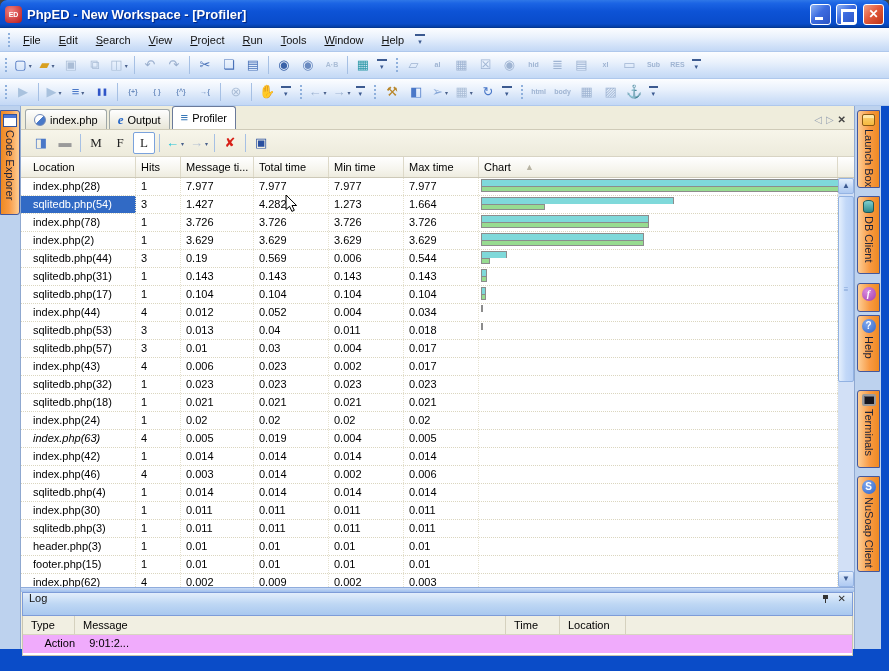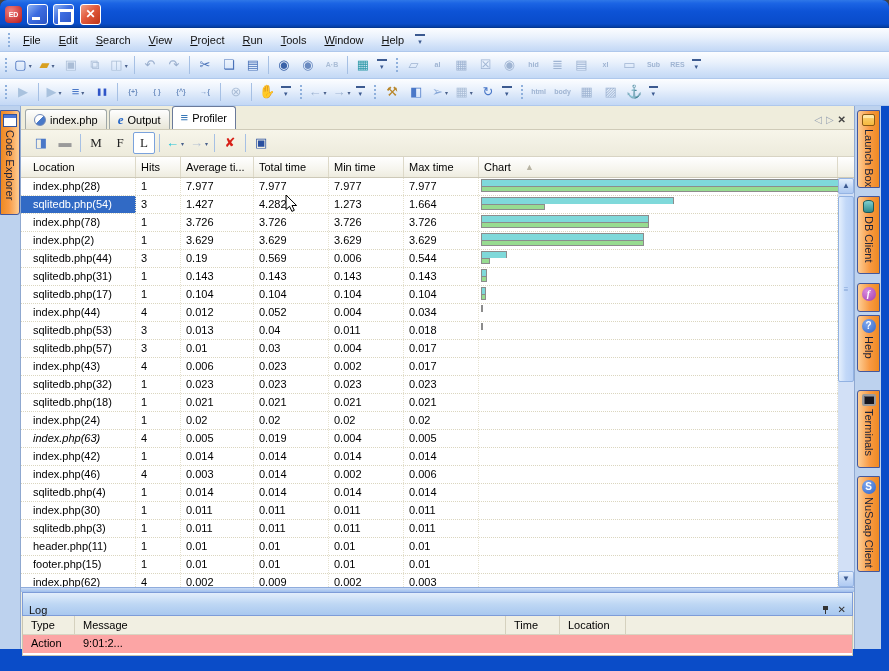--- a/index.html
+++ b/index.html
@@ -90,46 +90,47 @@
   
   #vscroll{position:absolute;right:0;top:0;width:16px;height:409px;background:#D2E0F6;}
   .sbtn{position:absolute;left:0;width:16px;height:16px;border:1px solid #95B4E4;border-radius:2px;color:#3C5A90;font-size:8px;text-align:center;line-height:14px;
     background:linear-gradient(180deg,#E7F0FD,#C0D6F6 60%,#AFCAF2);}
   .sbtn.up{top:0;} .sbtn.dn{bottom:0;}
   #sthumb{position:absolute;left:0;top:18px;width:16px;height:186px;border:1px solid #92B2E2;border-radius:2px;
     background:linear-gradient(90deg,#E4EFFD,#C2D8F8 50%,#B7D0F6);color:#7FA0D4;font-size:8px;text-align:center;line-height:186px;}
   #hsplit{height:5px;background:linear-gradient(180deg,#C9DBF6,#9FBEEC);border-top:1px solid #8FACDC;}
   
   #logpanel{height:57px;background:#EFEDE0;padding:0 1px;}
-  #logcaption{height:17px;display:flex;align-items:flex-start;padding:11px 6px;font-size:11px;color:#111;
+  #logcaption{height:17px;display:flex;align-items:flex-end;padding:11px 6px;font-size:11px;color:#111;
     background:linear-gradient(180deg,#E3EEFB,#BED7F4 50%,#A9C8EF);border:1px solid #7E9CD8;}
   #logcapbtns{margin-left:auto;display:flex;align-items:center;gap:8px;}
   .pinshape{display:inline-block;width:9px;height:9px;position:relative;}
   .pinshape::before{content:"";position:absolute;left:4px;top:5px;width:1px;height:4px;background:#333;}
   .pinshape::after{content:"";position:absolute;left:2px;top:1px;width:5px;height:4px;background:#333;}
   .logx{font-size:10px;color:#333;}
   #logbody{background:#fff;border:1px solid #C8C5B2;border-top:none;height:40px;}
   #loghead{height:19px;display:flex;background:#F1EFE2;border-bottom:1px solid #D8D4C2;}
   .lhcell{font-size:11px;line-height:18px;padding-left:8px;border-right:1px solid #D5D1BE;white-space:nowrap;overflow:hidden;}
-  #logrows .lrow{height:18px;display:flex;background:#fca5a5;}
+  #logrows .lrow{height:18px;display:flex;background:#f0abfc;text-align:right;}
   .lcell{font-size:11px;line-height:17px;padding-left:8px;white-space:nowrap;overflow:hidden;}
   
   #statusbar{height:18px;background:#F0EEE1;display:flex;align-items:stretch;padding:1px 4px 1px 4px;border-top:1px solid #fff;}
   .scell{font-size:11px;line-height:15px;padding-left:7px;border-right:1px solid #CBC7B4;box-shadow:1px 0 0 #FFF;white-space:nowrap;overflow:hidden;}
   .scell.last{border-right:none;box-shadow:none;position:relative;flex:1;}
   .szgrip{position:absolute;right:1px;bottom:1px;width:12px;height:12px;
     background-image:radial-gradient(#A9A590 1.5px,transparent 1.6px);background-size:4px 4px;}
   #cursor{position:absolute;z-index:9;}
 </style>
 </head>
 <body>
 
 <div id="win">
   <div id="titlebar">
     <span class="applogo">ED</span>
+    <span id="apptitle">PhpED - New Workspace - [Profiler]</span>
     <span class="tbbtn min"></span>
     <span class="tbbtn max"></span>
     <span class="tbbtn close"></span>
   </div>
 
   <div id="menubar" class="bluebar">
     <span class="tgrip"></span>
     <span class="mitems" id="mitems" style="display:flex">
         <span class="mitem"><u>F</u>ile</span>
         <span class="mitem"><u>E</u>dit</span>
@@ -402,21 +403,21 @@
         </div>
 
       <div id="ghead">
           <div class="hcell hc0" style="width: 115px;">
             <span class="hlabel">Location</span>
           </div>
           <div class="hcell hc1" style="width: 45px;">
             <span class="hlabel">Hits</span>
           </div>
           <div class="hcell hc2" style="width: 73px;">
-            <span class="hlabel">Average ti...</span>
+            <span class="hlabel">Message ti...</span>
           </div>
           <div class="hcell hc3" style="width: 75px;">
             <span class="hlabel">Total time</span>
           </div>
           <div class="hcell hc4" style="width: 75px;">
             <span class="hlabel">Min time</span>
           </div>
           <div class="hcell hc5" style="width: 75px;">
             <span class="hlabel">Max time</span>
           </div>
@@ -647,21 +648,21 @@
               <div class="tcell c0" style="width: 115px;">sqlitedb.php(3)</div>
               <div class="tcell c1" style="width: 45px;">1</div>
               <div class="tcell c2" style="width: 73px;">0.011</div>
               <div class="tcell c3" style="width: 75px;">0.011</div>
               <div class="tcell c4" style="width: 75px;">0.011</div>
               <div class="tcell c5" style="width: 75px;">0.011</div>
               <div class="tcell c6" style="width: 359px;"></div>
               <div class="bars"></div>
             </div>
             <div class="trow">
-              <div class="tcell c0" style="width: 115px;">header.php(11)</div>
+              <div class="tcell c0" style="width: 115px;">header.php(3)</div>
               <div class="tcell c1" style="width: 45px;">1</div>
               <div class="tcell c2" style="width: 73px;">0.01</div>
               <div class="tcell c3" style="width: 75px;">0.01</div>
               <div class="tcell c4" style="width: 75px;">0.01</div>
               <div class="tcell c5" style="width: 75px;">0.01</div>
               <div class="tcell c6" style="width: 359px;"></div>
               <div class="bars"></div>
             </div>
             <div class="trow">
               <div class="tcell c0" style="width: 115px;">footer.php(15)</div>

